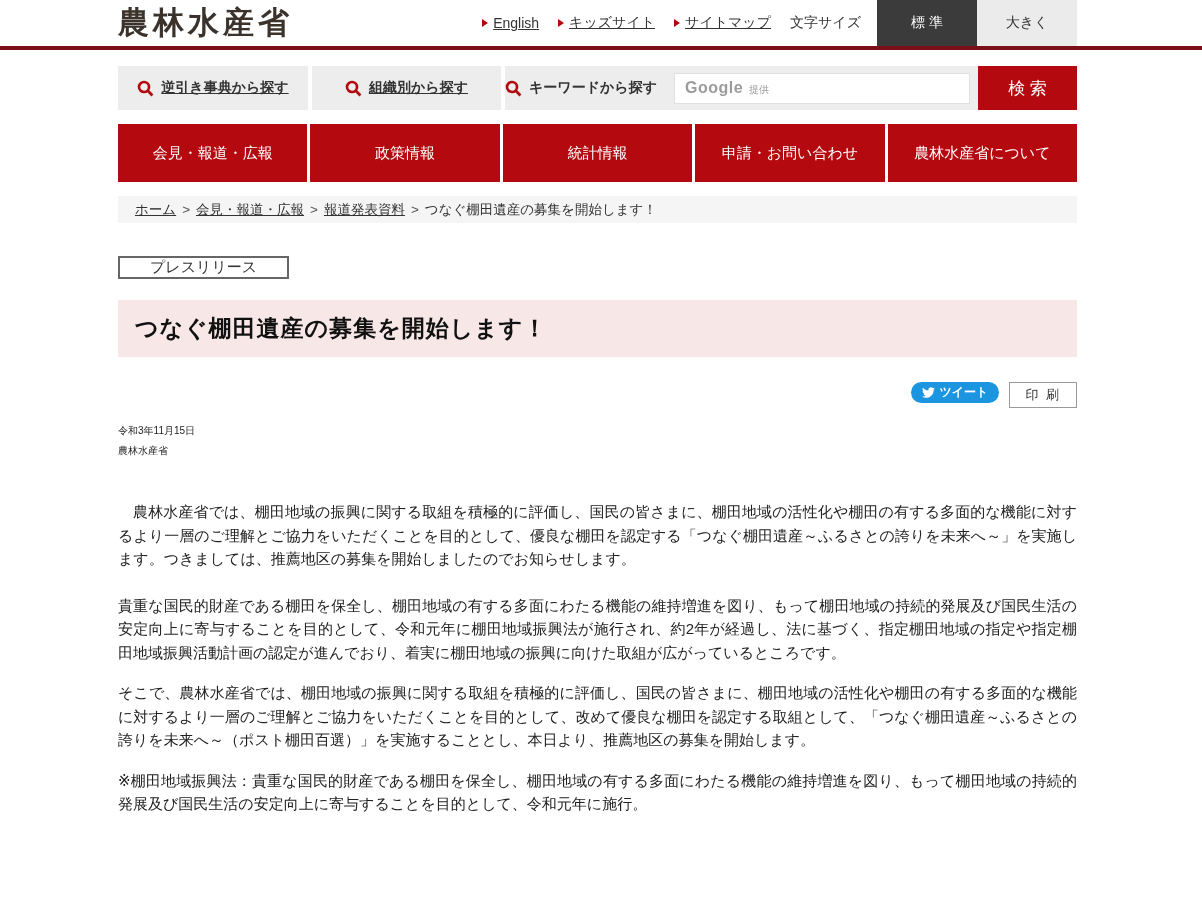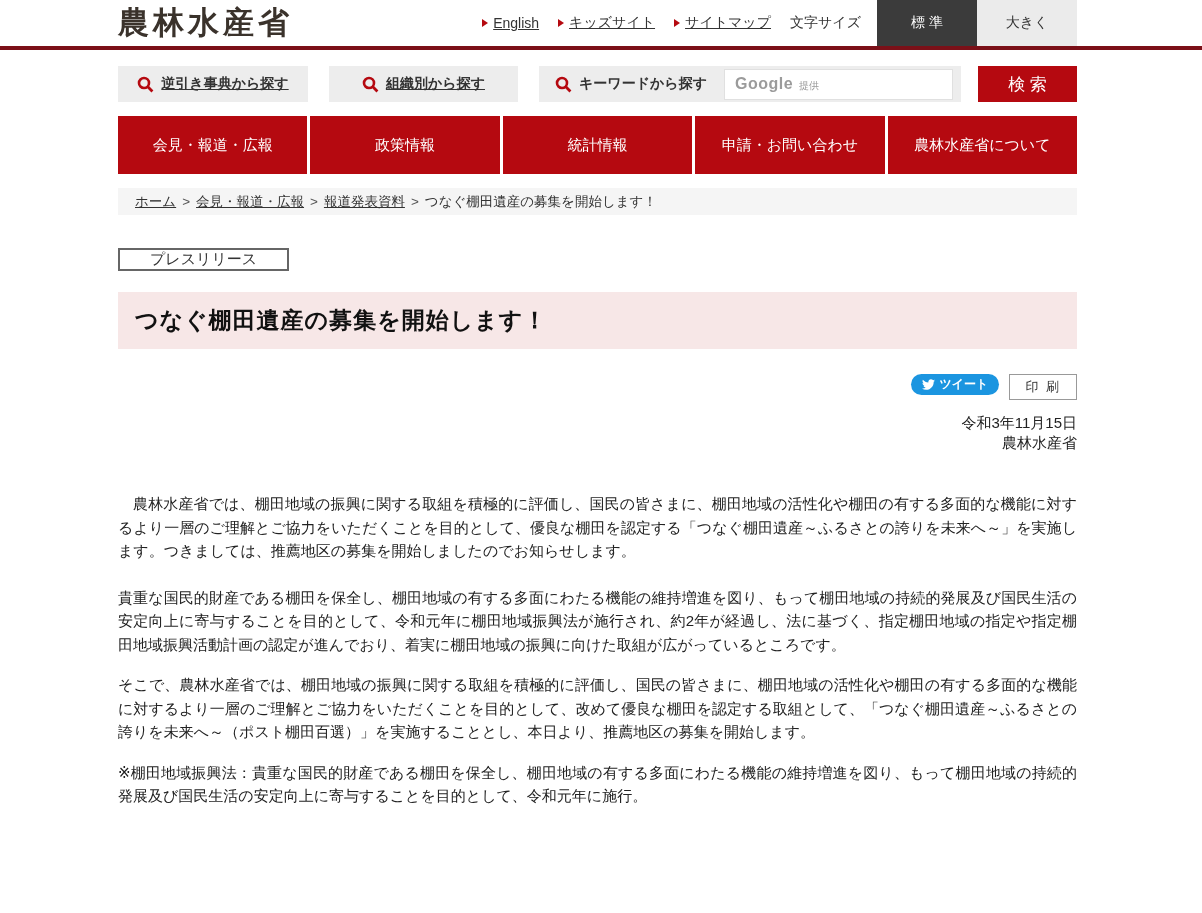--- a/index.html
+++ b/index.html
@@ -30,31 +30,31 @@
   .size-btn {
     width:100px; display:flex; align-items:center; justify-content:center;
     font-size:14px; cursor:pointer;
   }
   .size-btn.dark { background:#3b3b3b; color:#fff; }
   .size-btn.light { background:#ebebeb; color:#333; }
   .topline { height:4px; background:#7b1018; width:1202px; }
 
   
   .search-row {
-    margin:16px 0 0 118px; width:959px; height:36px;
-    display:flex; align-items:stretch;gap:17px;
+    margin:16px 0 0 118px; width:959px; height:44px;
+    display:flex; align-items:stretch;
   }
   .s-box {
     background:#ededed; display:flex; align-items:center; justify-content:center;
     gap:7px; font-size:14px; font-weight:bold;
   }
   .s-box a, .s-box .s-link { color:#333; text-decoration:underline; cursor:pointer; }
   .s-box1 { width:190px; margin-right:4px; }
   .s-box2 { width:189px; margin-right:4px; }
-  .s-box3 { flex:1; justify-content:center; padding-left:16px; }
+  .s-box3 { flex:1; justify-content:center; }
   .kw-label { color:#333; font-weight:bold; }
   .kw-input {
     background:#fff; height:31px; flex:1; margin:0 8px 0 10px;
     display:flex; align-items:baseline; padding:5px 10px; cursor:text;
     border:1px solid #e0e0e0;
   }
   .g-word { color:#9b9b9b; font-size:16px; font-weight:bold; letter-spacing:0.5px; }
   .g-prov { color:#9b9b9b; font-size:10px; margin-left:6px; font-weight:normal; }
   .search-btn {
     width:99px; background:#b50910; color:#fff; border:none;
@@ -96,21 +96,21 @@
   .tweet-btn {
     background:#1b95e0; color:#fff; border:none; border-radius:11px;
     height:21px; padding:0 11px; font-size:12px; font-weight:bold;
     display:flex; align-items:center; gap:5px; cursor:pointer; font-family:inherit;
   }
   .print-btn {
     background:#fff; border:1px solid #999; color:#333;
     height:23px; padding:12px 15px; font-size:13px; letter-spacing:2px;
     display:flex; align-items:center; cursor:pointer; font-family:inherit;
   }
-  .date-block { margin-top:13px; text-align:right; font-size:15px; line-height:20px; color:#222; }
+  .date-block { margin-top:13px; font-size:10px; line-height:20px; color:#222; }
   .body-text { font-size:15px; line-height:23.5px; color:#222; text-align:justify; }
   .lead { margin-top:39px; }
   .section-bar {
     margin-top:27px; background:#ececec; padding:8px 17px;
     font-size:17px; font-weight:bold; color:#111;
   }
   .para { margin-top:23px; }
   .para2 { margin-top:17px; }
 </style>
 </head>

